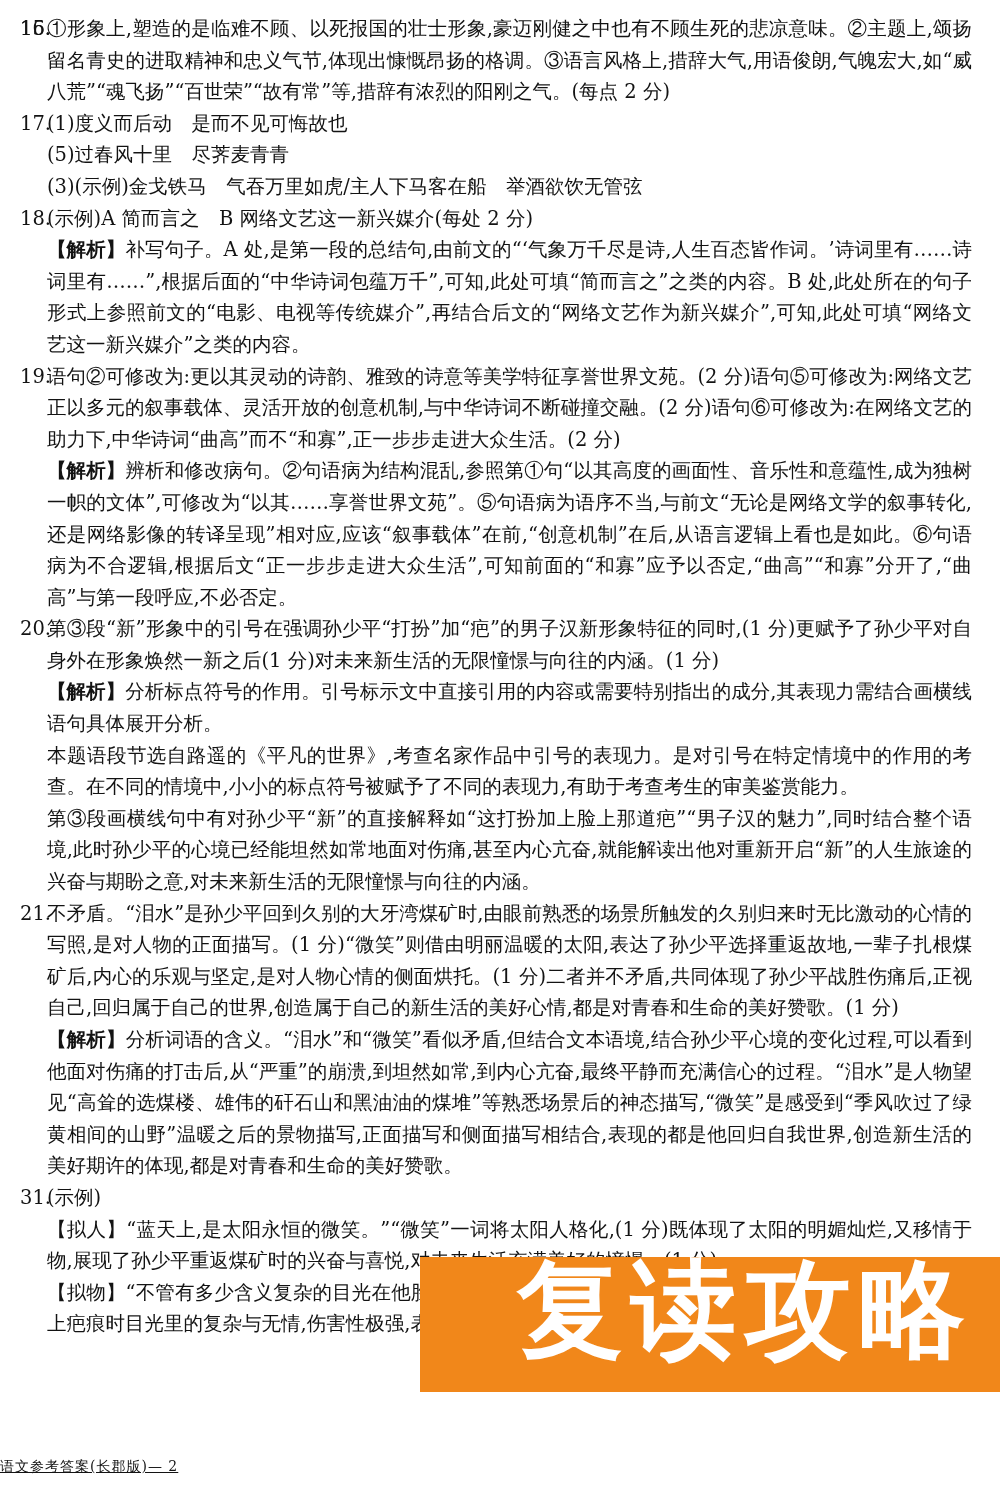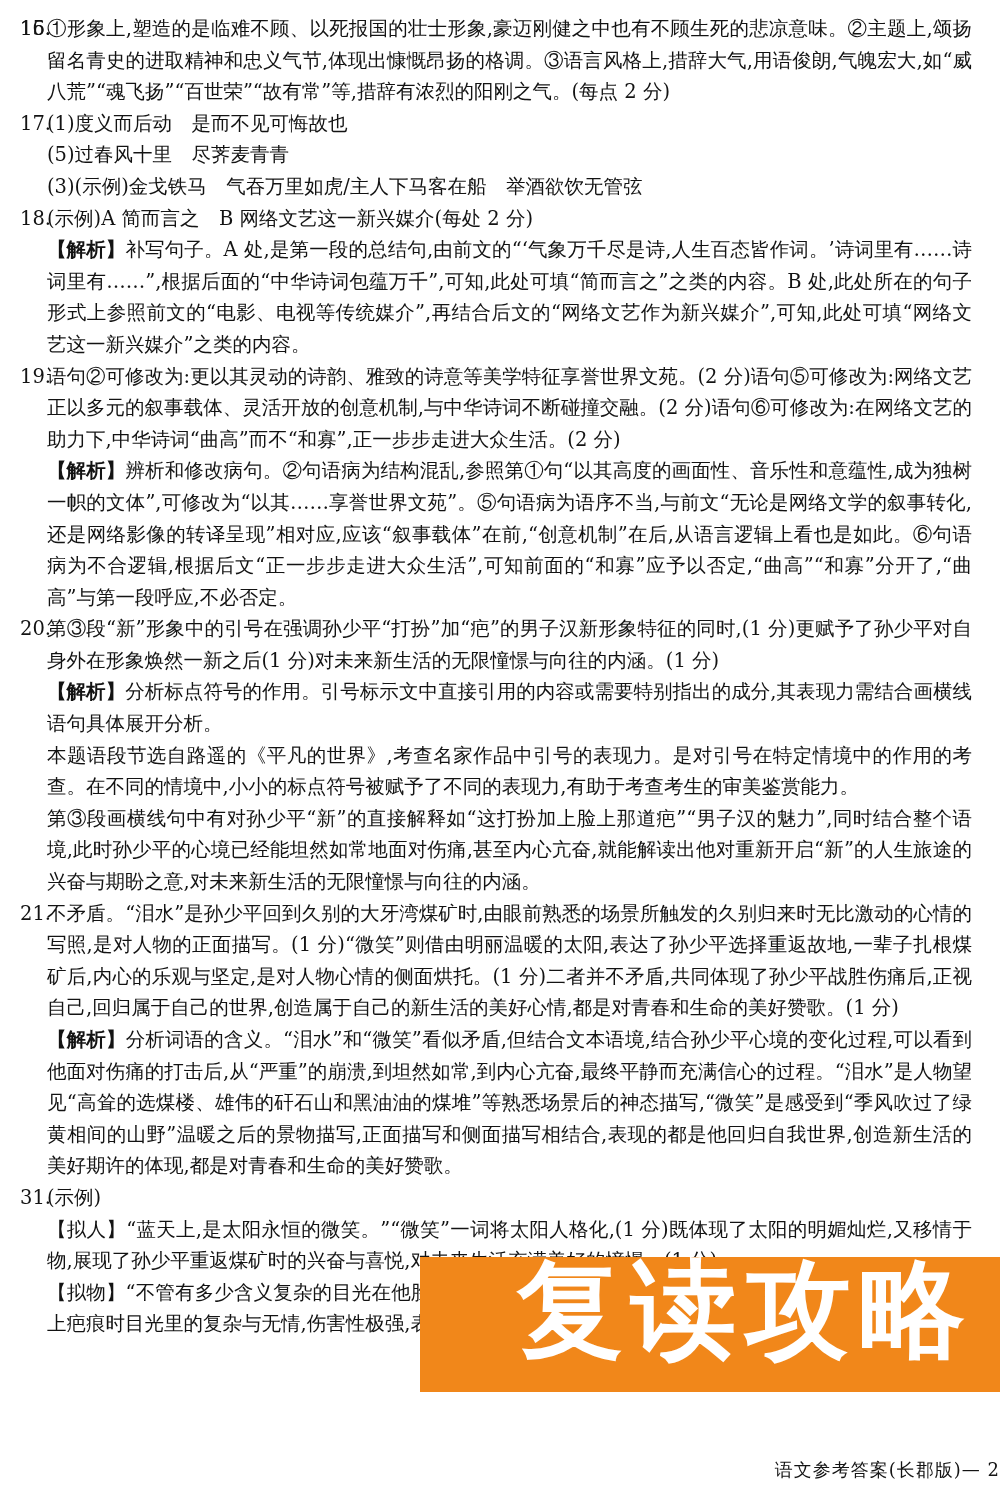--- a/index.html
+++ b/index.html
@@ -43,23 +43,24 @@
     font-weight:900;
     font-size:106px;
     letter-spacing:8px;
     line-height:1;
     white-space:nowrap;
     z-index:5;
   }
   .footer{
     position:absolute;
     left:0;right:0;top:1458px;
-    text-align:right;
-    font-size:18px;
+    text-align:left;
+    font-size:14px;
     letter-spacing:1px;
+    text-decoration:underline;
   }
 </style>
 </head>
 <body>
 
 <div class="page" style="background: rgb(255, 255, 255); color: rgb(19, 19, 19);">
   <div class="content" id="content">
       <div class="para item"><span class="num">15.</span></div>
       <div class="para item"><span class="num">16.</span><span>①形象上,塑造的是临难不顾、以死报国的壮士形象,豪迈刚健之中也有不顾生死的悲凉意味。②主题上,颂扬留名青史的进取精神和忠义气节,体现出慷慨昂扬的格调。③语言风格上,措辞大气,用语俊朗,气魄宏大,如“威八荒”“魂飞扬”“百世荣”“故有常”等,措辞有浓烈的阳刚之气。(每点 2 分)</span></div>
       <div class="para item"><span class="num">17.</span><span>(1)度义而后动　是而不见可悔故也</span></div>

